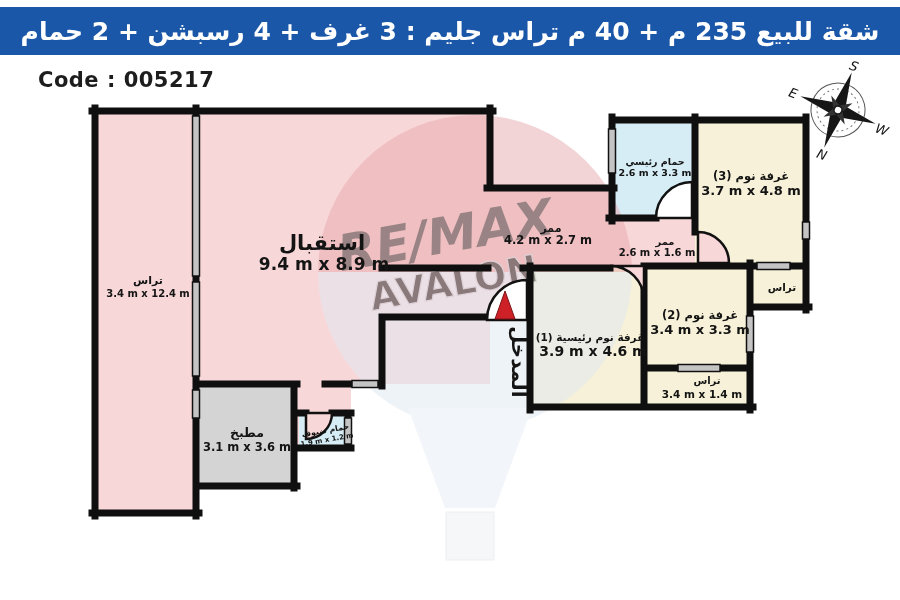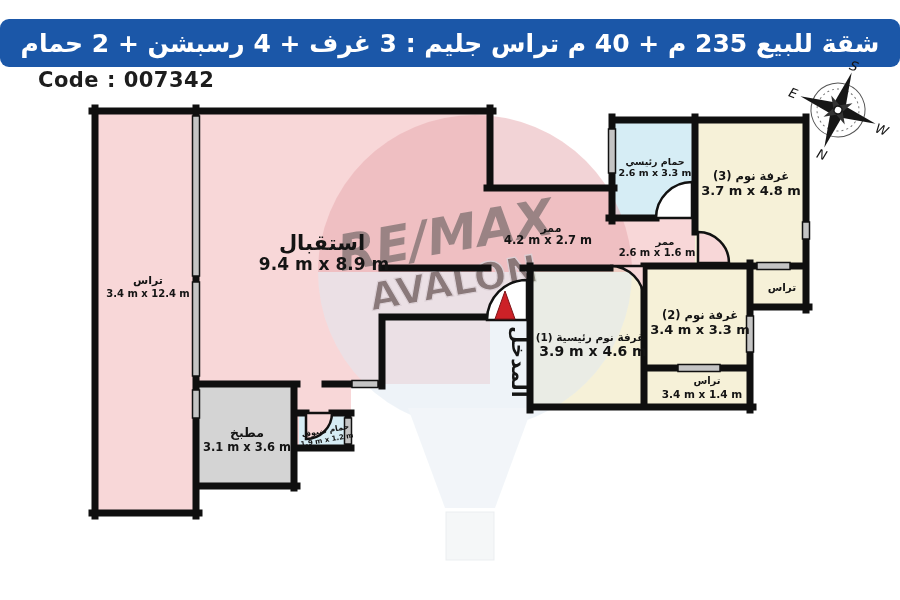--- a/index.html
+++ b/index.html
@@ -1,37 +1,37 @@
 <!DOCTYPE html>
 <html><head>
 <meta charset="utf-8">
 <style>
   html,body{margin:0;padding:0;background:#fff;}
   .stage{position:relative;width:900px;height:600px;background:#ffffff;overflow:hidden;
          font-family:"DejaVu Sans",sans-serif;}
-  .title-bar{position:absolute;top:19px;left:0;width:900px;height:48px;background:#1b57a8;
+  .title-bar{position:absolute;top:7px;left:0;width:900px;height:48px;background:#1b57a8;
              color:#ffffff;display:flex;align-items:center;justify-content:center;
-             font-size:25px;font-weight:bold;direction:rtl;letter-spacing:.5px;border-radius:9px;}
+             font-size:25px;font-weight:bold;direction:rtl;letter-spacing:.5px;}
   .code{position:absolute;top:68px;left:38px;font-size:21px;font-weight:bold;color:#1d1d1d;
         letter-spacing:.5px;}
   svg{position:absolute;top:0;left:0;}
   svg text{font-family:"DejaVu Sans",sans-serif;fill:#141414;}
   .room-name{font-weight:bold;}
   .room-dims{font-weight:bold;}
 </style>
 </head>
 <body>
 
 <div class="stage">
 
   <div class="title-bar">
     <span>شقة للبيع 235 م + 40 م تراس جليم :  3 غرف + 4 رسبشن + 2 حمام</span>
   </div>
 
-  <div class="code">Code : 007342</div>
+  <div class="code">Code : 005217</div>
 
   <svg width="900" height="600" viewBox="0 0 900 600">
 
     <g>
       <rect x="95" y="108" width="101" height="405" fill="#f8d7d8"></rect>
       <rect x="196" y="111" width="294" height="273" fill="#f8d7d8"></rect>
       <rect x="483" y="185" width="131" height="81" fill="#f8d7d8"></rect>
       <rect x="606" y="218" width="94" height="48" fill="#f8d7d8"></rect>
       <rect x="377" y="263" width="153" height="57" fill="#f8d7d8"></rect>
       <rect x="294" y="384" width="57" height="64" fill="#f8d7d8"></rect>

